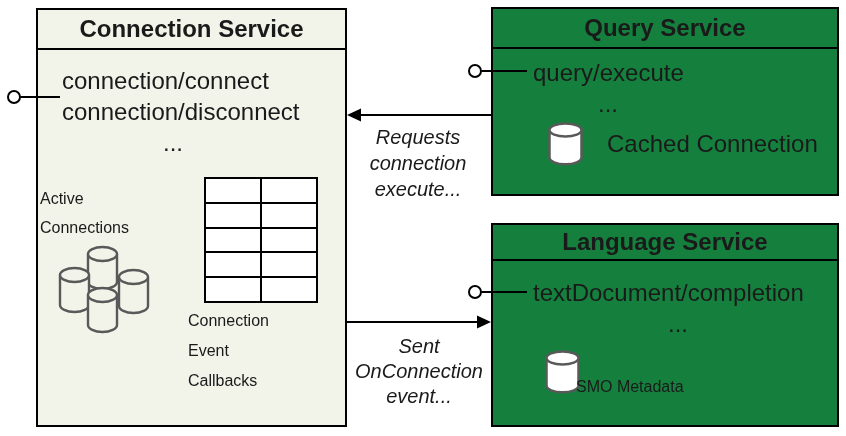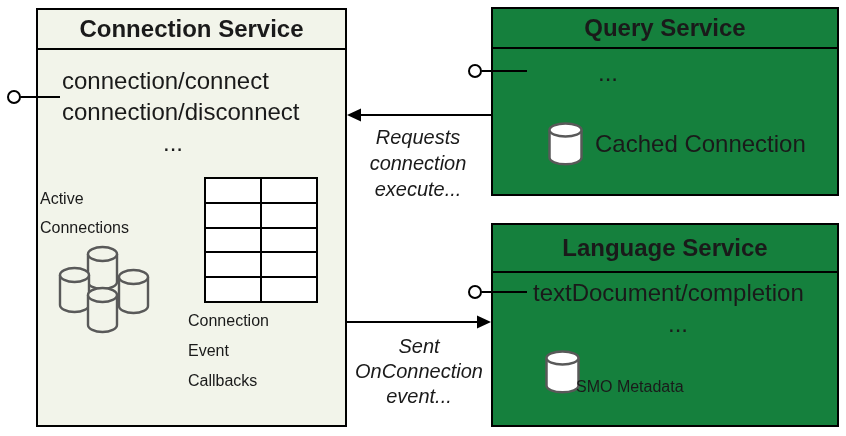--- a/index.html
+++ b/index.html
@@ -25,21 +25,21 @@
     border-bottom: 2px solid var(--border, #000);
     display: flex;
     align-items: center;
     justify-content: center;
     font-weight: bold;
     font-size: 24px;
   }
   .methods { position: absolute; font-size: 24px; line-height: 31px; white-space: nowrap; }
   .center  { text-align: center; }
   .lbl     { position: absolute; text-align: left; font-size: 16px; }
-  .dbrow   { position: absolute; display: flex; align-items: center; gap: 12px; font-size: 24px; white-space: nowrap; }
+  .dbrow   { position: absolute; display: flex; align-items: center; gap: 24px; font-size: 24px; white-space: nowrap; }
   .grid-table {
     position: absolute;
     display: grid;
     grid-template-columns: repeat(2, 1fr);
     grid-template-rows: repeat(5, 1fr);
     gap: 2px;
     background: #000;
     border: 2px solid #000;
   }
   .grid-table .cell { background: #ffffff; }
@@ -106,36 +106,37 @@
       <div>Connection</div>
       <div>Event</div>
       <div>Callbacks</div>
     </div>
   </div>
 
   <div class="box svc" style="left:491px; top:7px; width:348px; height:189px;">
     <div class="title" style="height:40px;">Query Service</div>
 
     <div class="methods" style="left:40px; top:48px;">
+      <div>query/execute</div>
       <div class="center" style="width:150px;">...</div>
     </div>
 
     <div class="dbrow" style="left:55px; top:113px; height:44px;">
       <svg width="35" height="44" viewBox="0 0 35 44">
         <g stroke="#595959" stroke-width="2.5" fill="#ffffff">
           <path d="M1.5,8 L1.5,35.5 A16,6.8 0 0 0 33.5,35.5 L33.5,8"></path>
           <ellipse cx="17.5" cy="8" rx="16" ry="6.5"></ellipse>
         </g>
       </svg>
       <span>Cached Connection</span>
     </div>
   </div>
 
   <div class="box svc" style="left:491px; top:223px; width:348px; height:204px;">
-    <div class="title" style="height:48px;">Language Service</div>
+    <div class="title" style="height:36px;">Language Service</div>
 
     <div class="methods" style="left:40px; top:52px;">
       <div>textDocument/completion</div>
       <div class="center" style="width:290px;">...</div>
     </div>
 
     <svg class="cyl-svg" style="left:52px; top:125px;" width="35" height="44" viewBox="0 0 35 44">
       <g stroke="#595959" stroke-width="2.5" fill="#ffffff">
         <path d="M1.5,8 L1.5,35.5 A16,6.8 0 0 0 33.5,35.5 L33.5,8"></path>
         <ellipse cx="17.5" cy="8" rx="16" ry="6.5"></ellipse>

